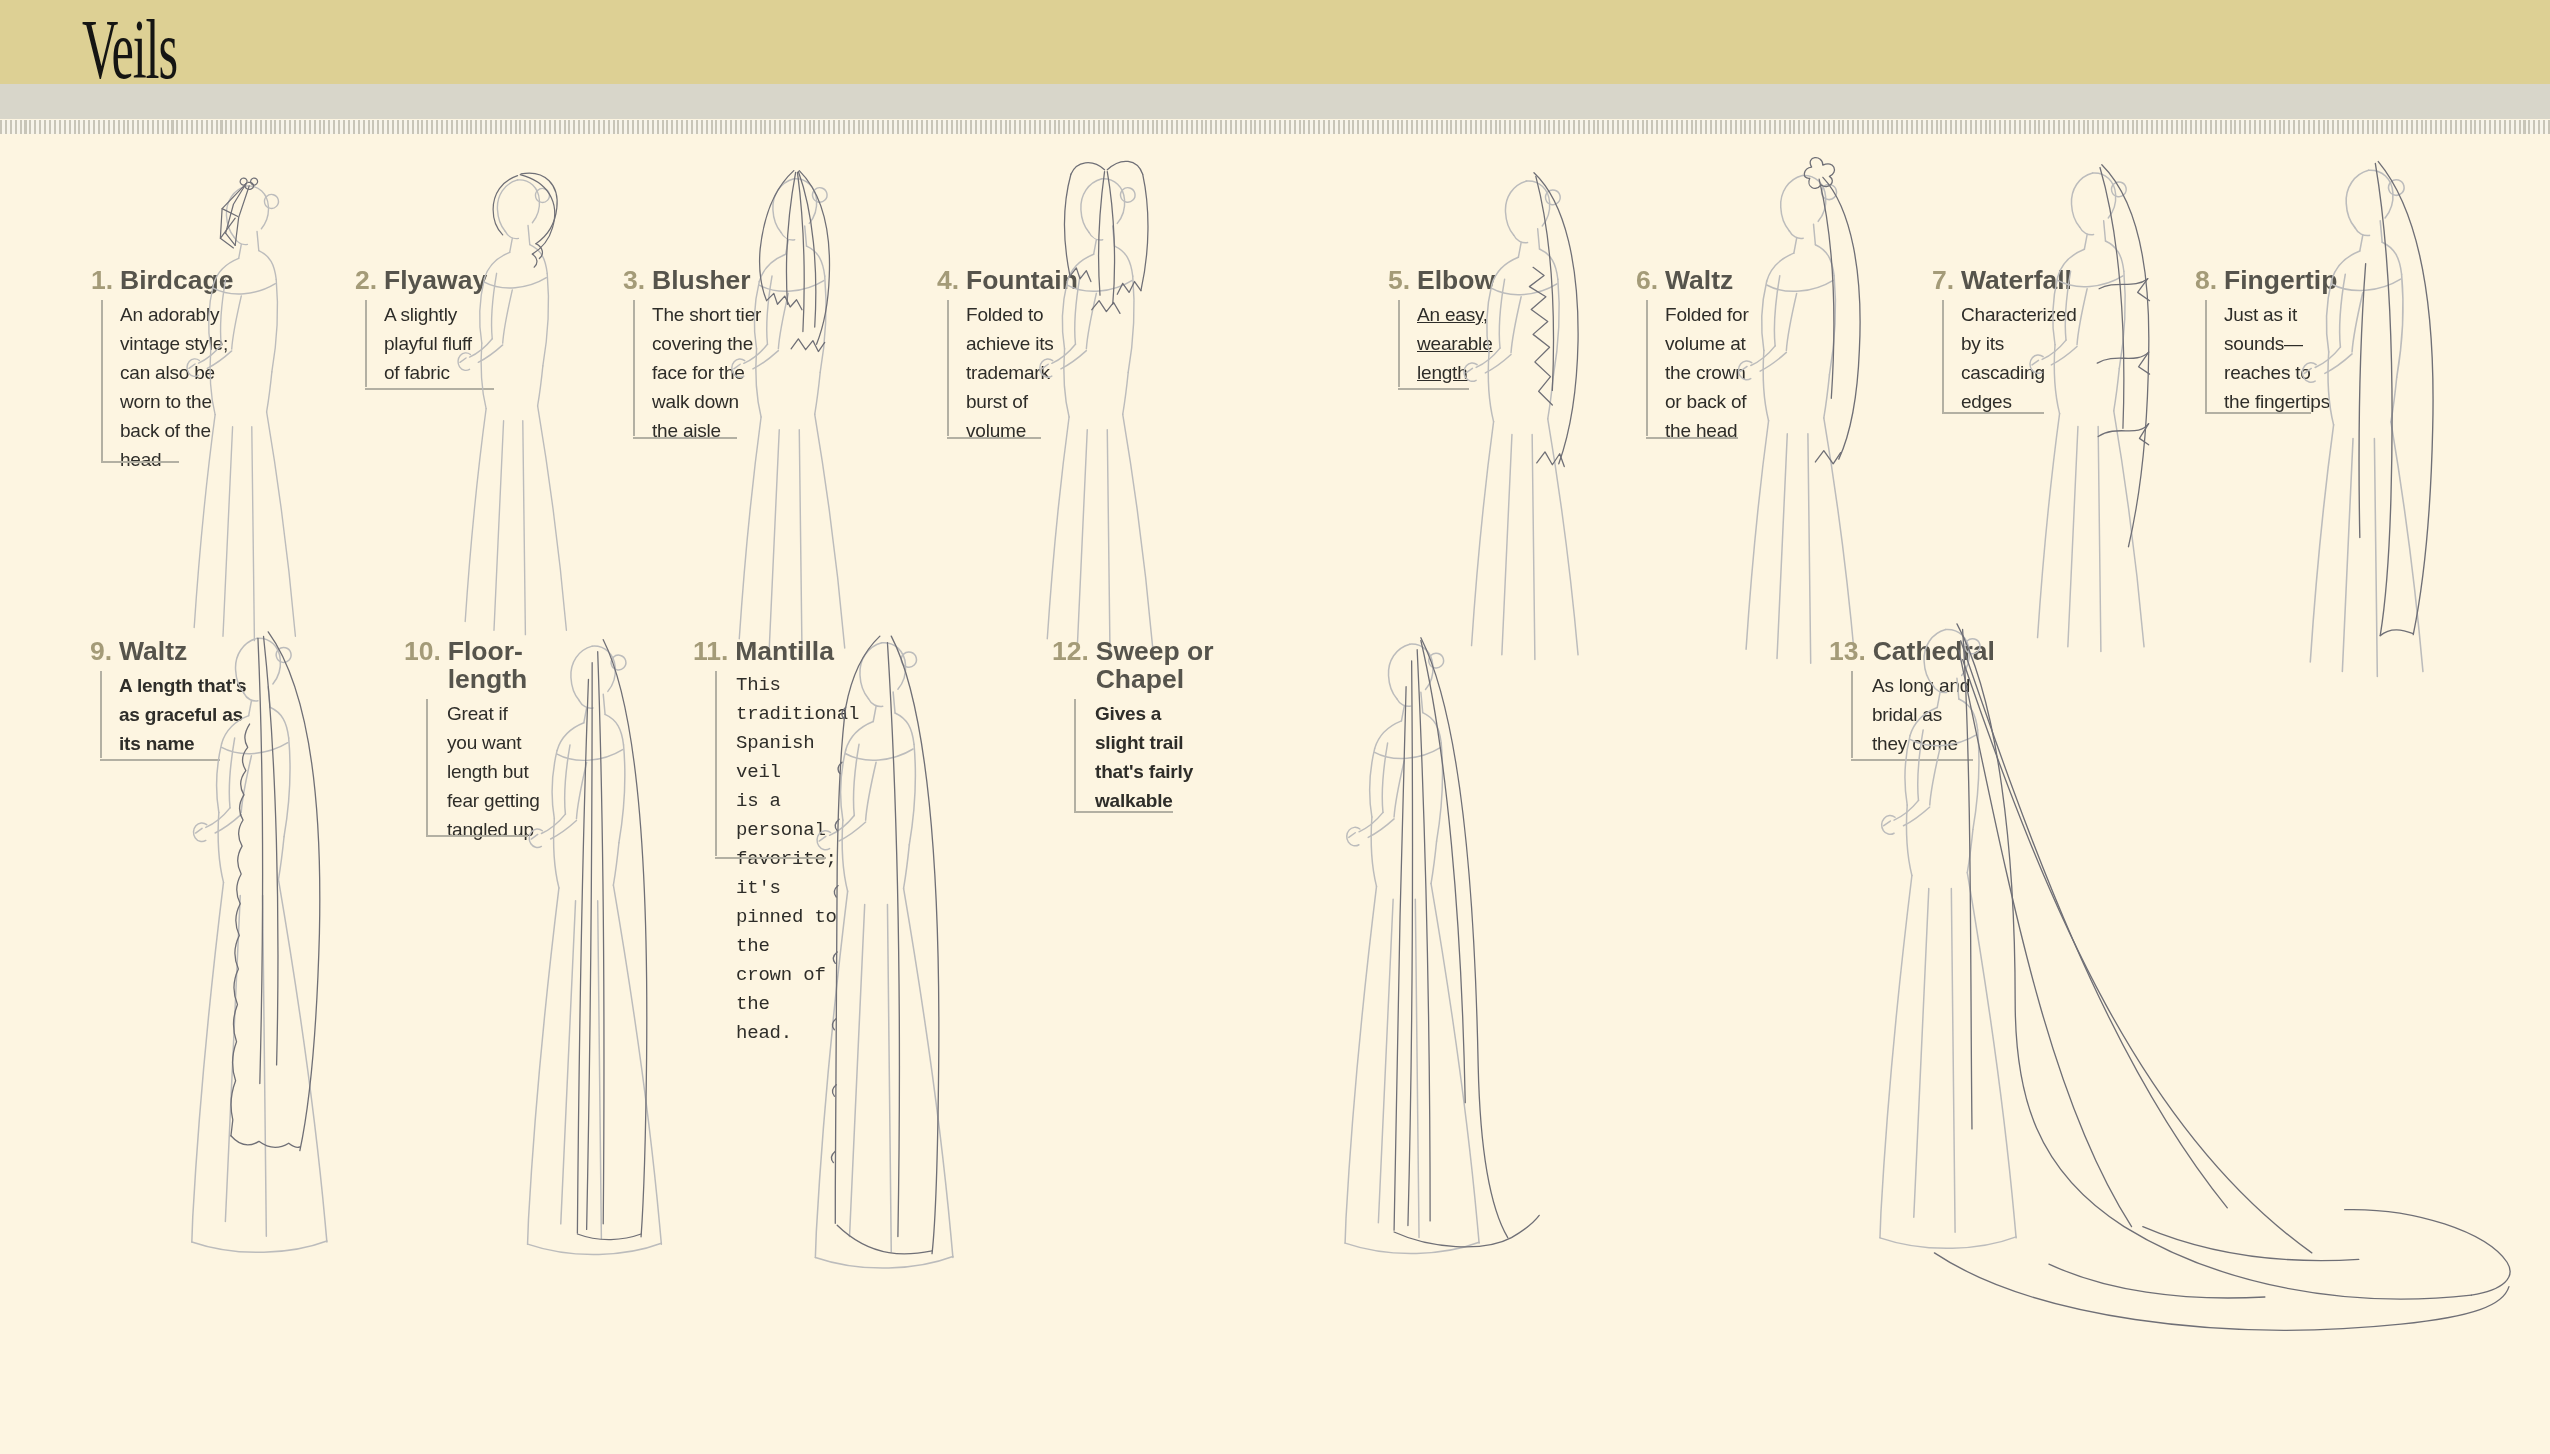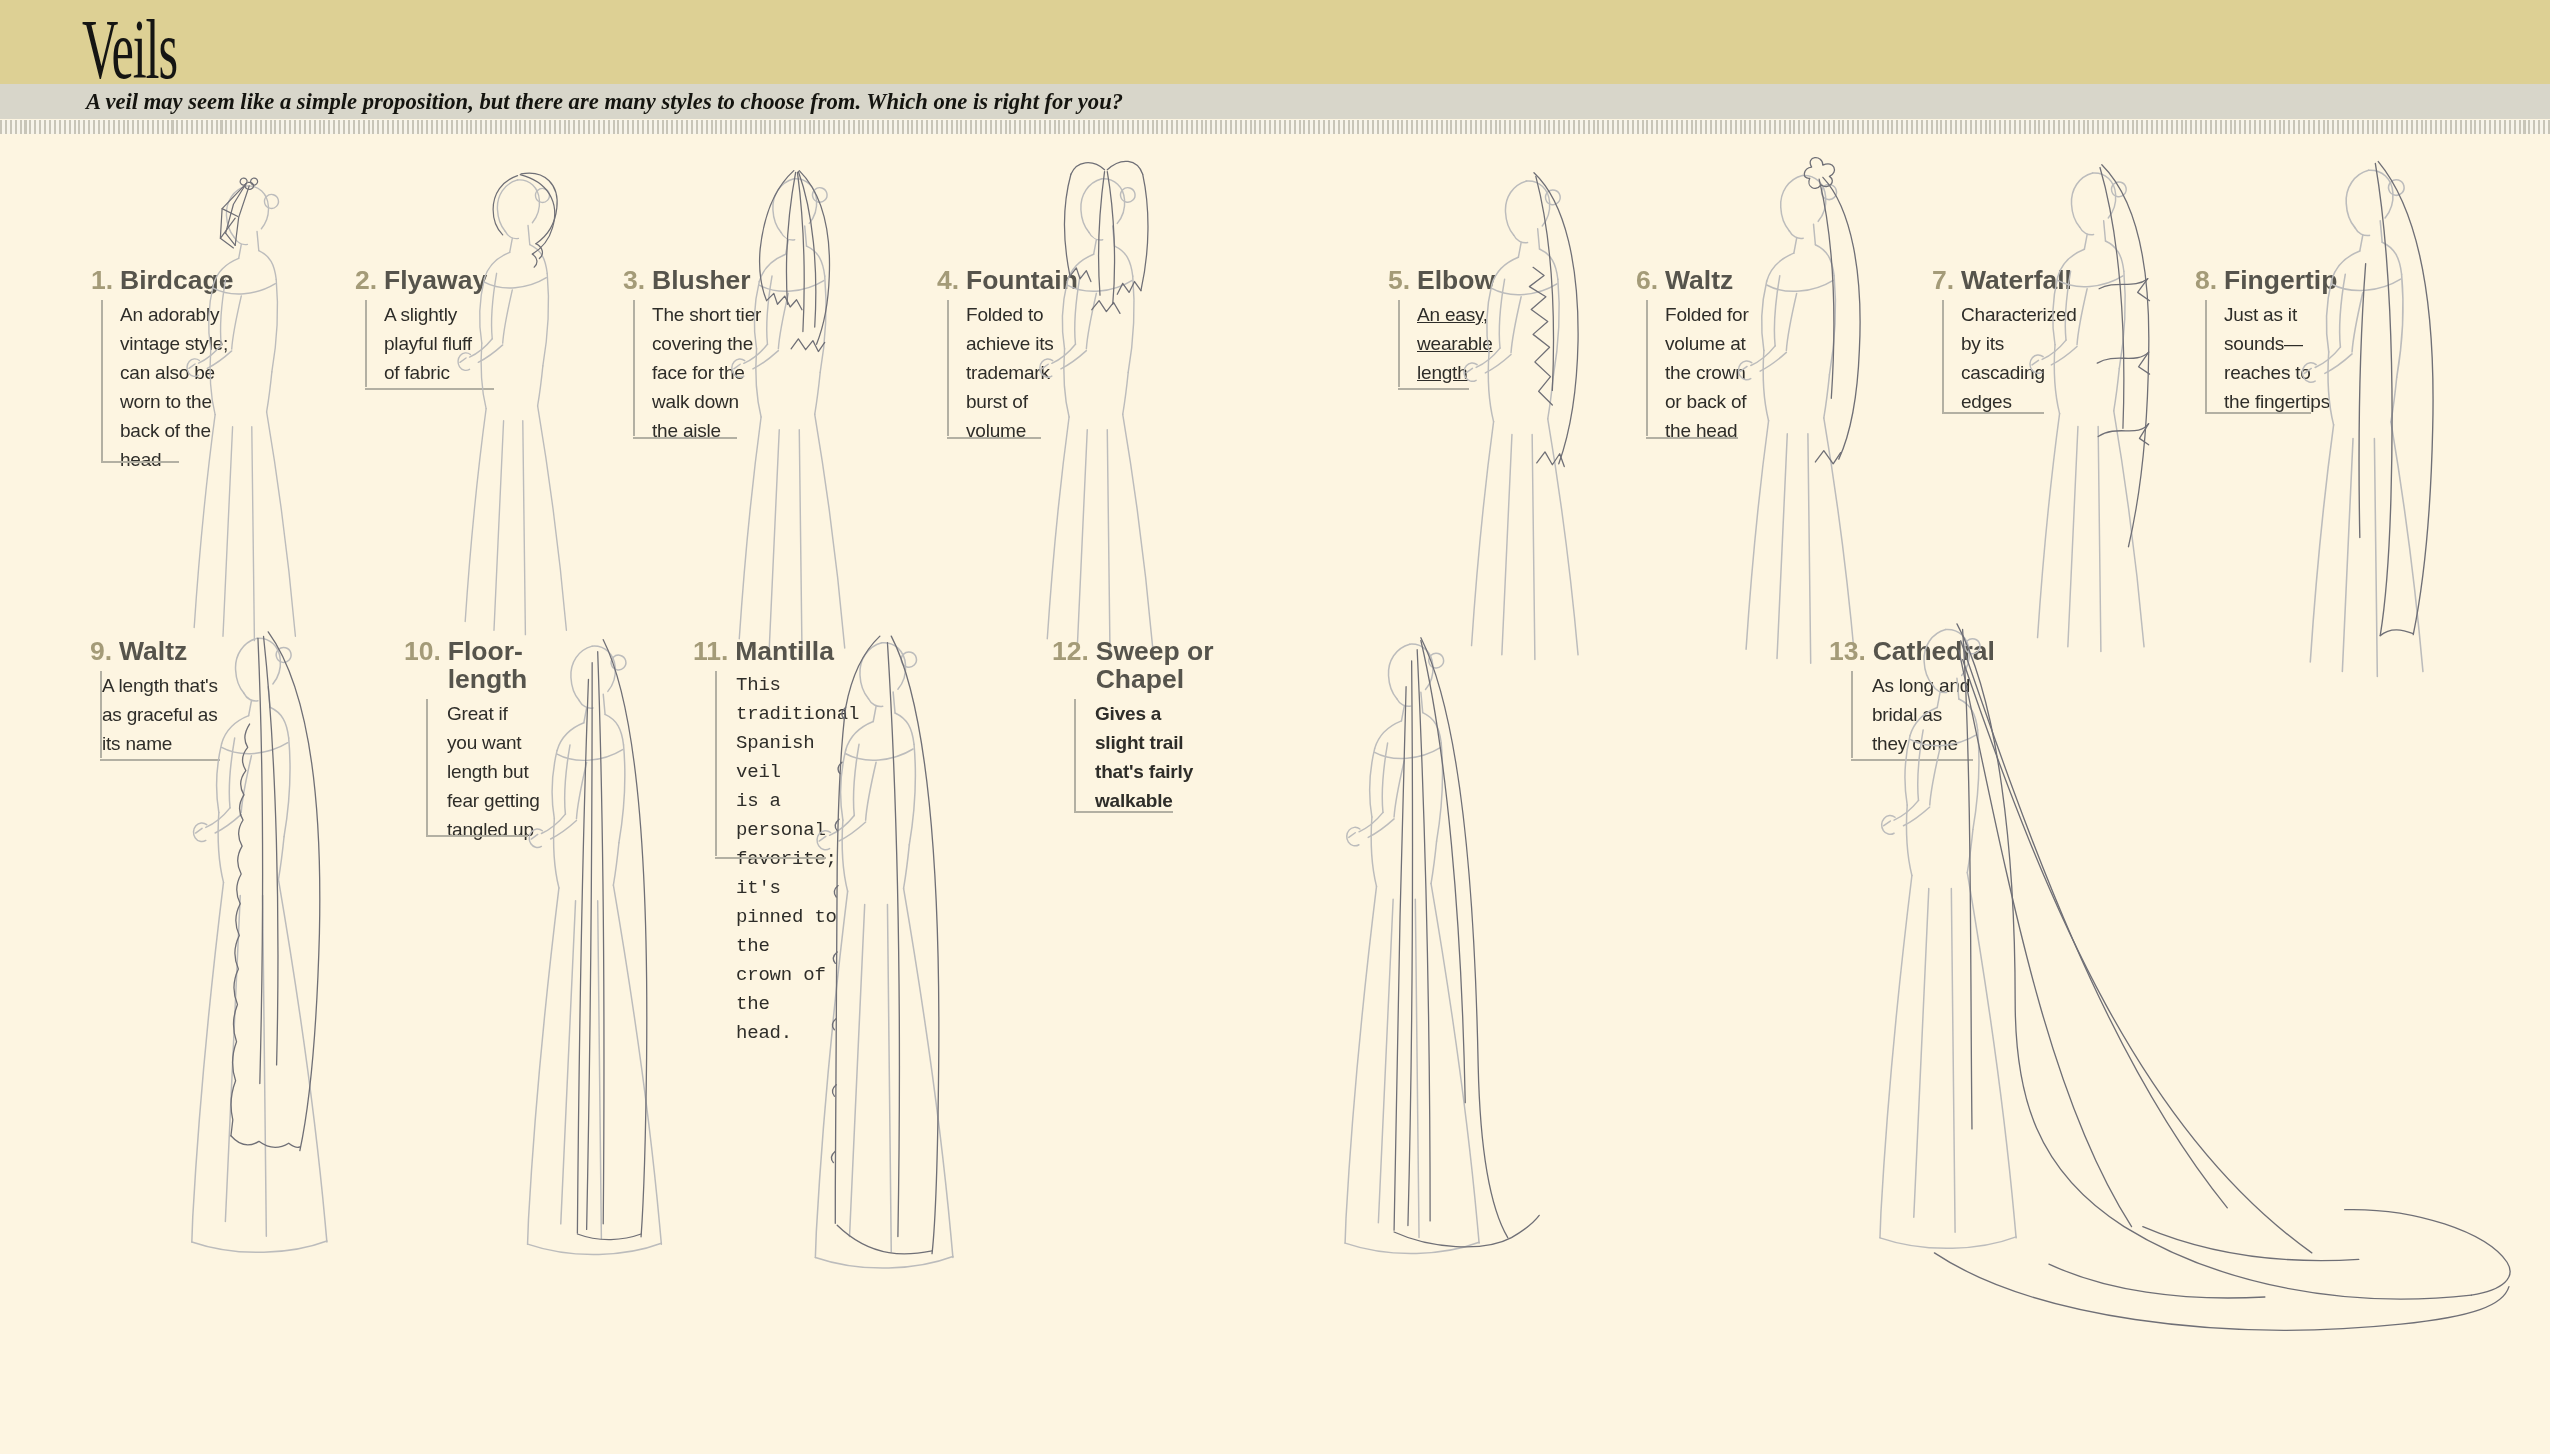--- a/index.html
+++ b/index.html
@@ -28,21 +28,20 @@
   .figure svg{display:block;overflow:visible;}
 </style>
 </head>
 <body>
 
 <div class="page">
   <div class="band-header"></div>
   <div class="band-sub"></div>
   <div class="band-stripes"></div>
   <div class="title">Veils</div>
-  <div class="subtitle">A veil may seem like a simple proposition, but there are many styles to choose from. Which one is right for you?</div>
   <div id="items-root">
       <div class="item" style="left: 91px; top: 267px;">
         <div class="heading">
           <span class="num">1.</span>
           <span class="name">Birdcage</span>
         </div>
         <div class="desc" style="left: 29px; top: 33px; width: 110px;">An adorably
 vintage style;
 can also be
 worn to the
@@ -416,21 +415,21 @@
               <path d="M102,503 C113,494 125,497 136,501" fill="none" stroke="#6f6f76" stroke-width="1.4" stroke-linecap="round" stroke-linejoin="round"></path>
             </g>
           </svg>
         </div>
       </div>
       <div class="item" style="left: 90px; top: 638px;">
         <div class="heading">
           <span class="num">9.</span>
           <span class="name">Waltz</span>
         </div>
-        <div class="desc" style="left: 12px; top: 33px; width: 135px;">A length that's
+        <div class="desc" style="left: 29px; top: 33px; width: 135px; font-weight: bold;">A length that's
 as graceful as
 its name</div>
         <div class="vline" style="left: 9.8px; top: 33px; height: 87px;"></div>
         <div class="hline" style="left: 9.8px; top: 121px; width: 120px;"></div>
         <div class="figure" style="left: 69px; top: -21.6px;">
           <svg width="224" height="652" viewBox="0 0 240 700" preserveAspectRatio="xMidYMin meet">
             <g transform="translate(15,0)">
               <path d="M90,24 C75,28 66,42 67,58 C67.5,68 70,76 76,83" fill="none" stroke="#bcbcbc" stroke-width="1.6" stroke-linecap="round" stroke-linejoin="round"></path>
               <path d="M90,24 C104,23 114,33 115,47 C116,59 112,67 107,73" fill="none" stroke="#bcbcbc" stroke-width="1.6" stroke-linecap="round" stroke-linejoin="round"></path>
               <path d="M113,36 a8,8 0 1 1 -0.2,0.2" fill="none" stroke="#bcbcbc" stroke-width="1.6" stroke-linecap="round" stroke-linejoin="round"></path>

